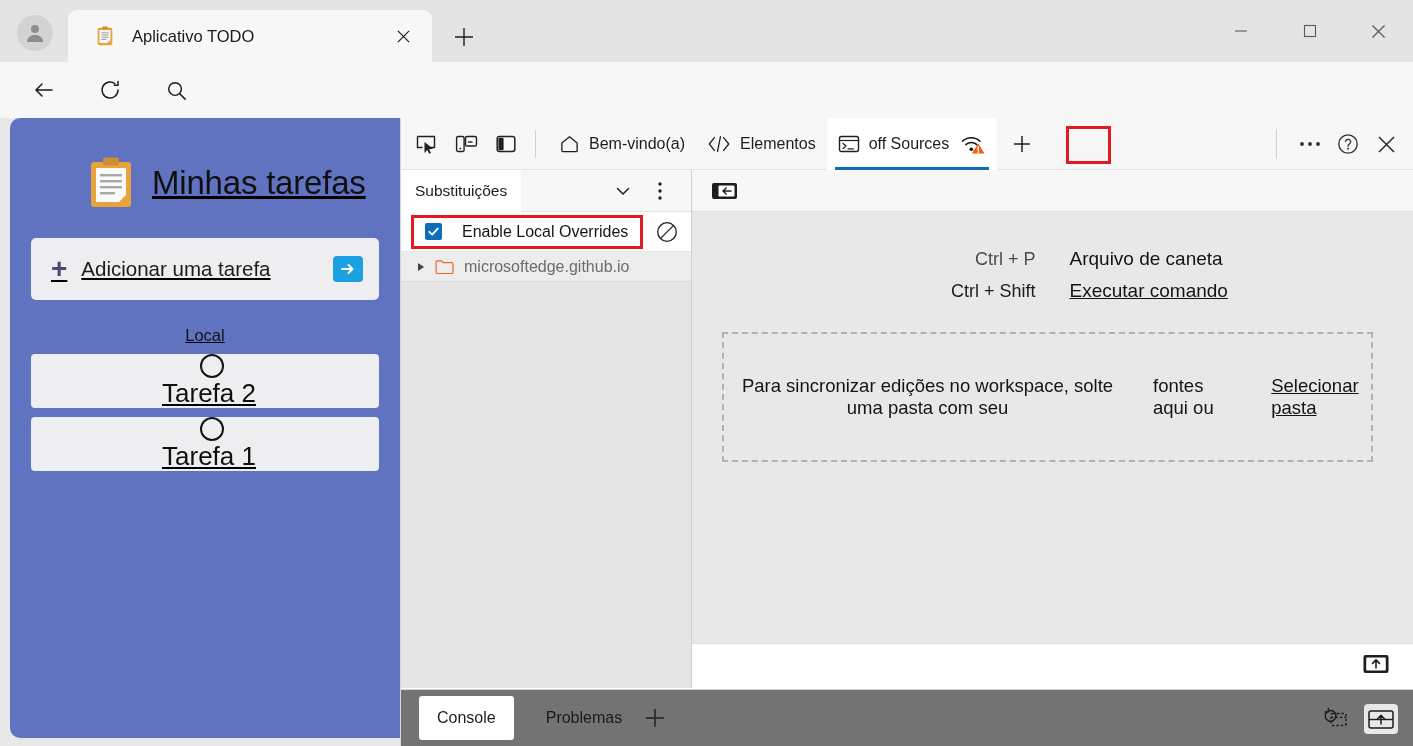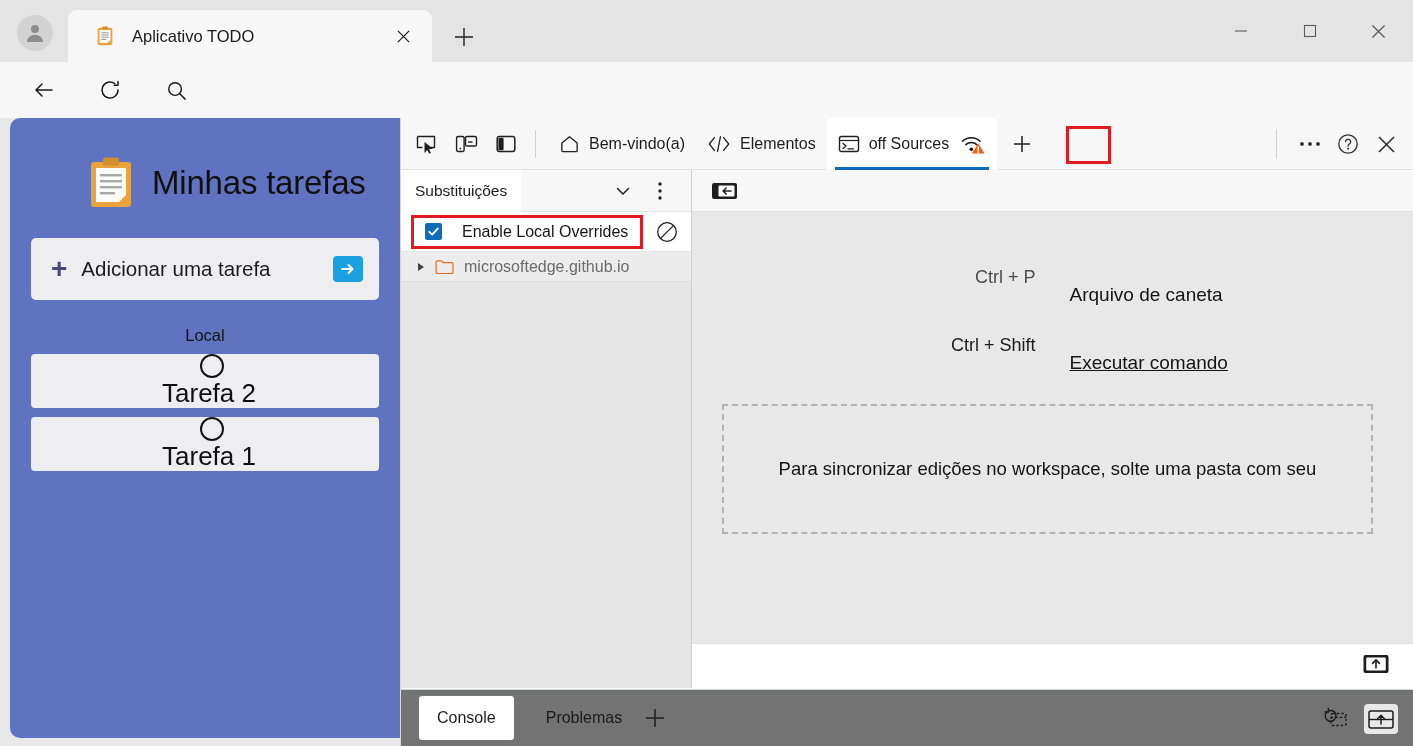--- a/index.html
+++ b/index.html
@@ -104,20 +104,21 @@
     width: 400px; height: 628px;
     background: #e8e8e8;
     overflow: hidden;
   }
   .todo-app {
     position: absolute; left: 10px; top: 0;
     width: 390px; height: 620px;
     background: #6073c0;
     border-radius: 10px 0 0 10px;
     overflow: hidden;
+    text-decoration: underline;
   }
   .todo-header {
     display: flex; align-items: center;
     padding: 38px 0 0 78px;
     white-space: nowrap;
   }
   .todo-header .clip { width: 46px; height: 54px; flex: none; }
   .todo-title {
     margin-left: 18px;
     font-size: 33px; color: #101010; font-weight: 400;
@@ -294,21 +295,21 @@
   }
   .hint-grid {
     display: grid;
     grid-template-columns: 1fr 18px 1fr;
     row-gap: 10px;
     align-items: center;
     margin-top: 8px;
   }
   .hint-key { text-align: right; font-size: 18px; color: #4c4c4c; padding-right: 8px; white-space: nowrap; }
   .hint-key.bold { color: #1c1c1c; }
-  .hint-act { text-align: left; font-size: 19px; color: #141414; padding-left: 8px; white-space: nowrap; margin-top: 36px; }
+  .hint-act { text-align: left; font-size: 19px; color: #141414; padding-left: 8px; white-space: nowrap; }
   .hint-act a { color: #141414; text-decoration: underline; }
 
   .dropzone {
     margin: 30px 40px 0 30px;
     border: 2px dashed #b3b3b3;
     height: 130px;
     display: flex; flex-direction: row;
     align-items: center; justify-content: center;
     gap: 22px;
   }
@@ -682,20 +683,24 @@
             <div></div>
             <div class="hint-act">Arquivo de caneta</div>
 
             <div class="hint-key bold">Ctrl + Shift</div>
             <div></div>
             <div class="hint-act"><a href="#">Executar comando</a></div>
           </div>
 
           <div class="dropzone">
             <div class="dz-line1">Para sincronizar edições no workspace, solte uma pasta com seu</div>
+            <div class="dz-line2">
+              <span>fontes aqui ou</span>
+              <a href="#">Selecionar pasta</a>
+            </div>
           </div>
         </div>
 
         <div class="src-footer">
           <span>
             <svg width="30" height="24" viewBox="0 0 30 24">
               <rect x="2.5" y="3" width="25" height="18" rx="2" fill="#1d1d1d"></rect>
               <rect x="5.2" y="5.6" width="19.6" height="12.8" rx="1.2" fill="#ffffff"></rect>
               <path d="M15 16 V8.3 M11.6 11.4 L15 7.9 L18.4 11.4" stroke="#1d1d1d" stroke-width="1.6" fill="none" stroke-linecap="round" stroke-linejoin="round"></path>
             </svg>

